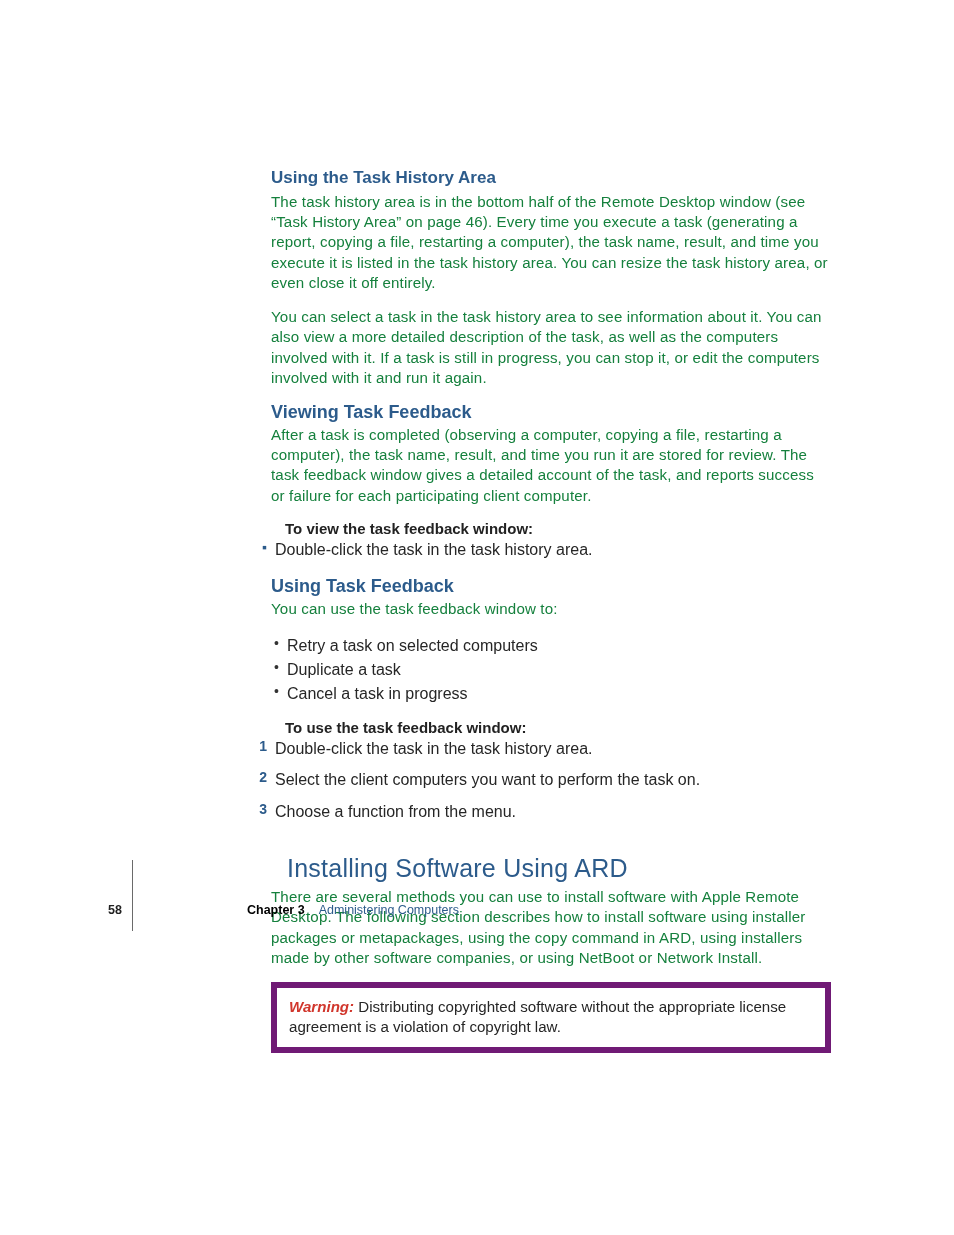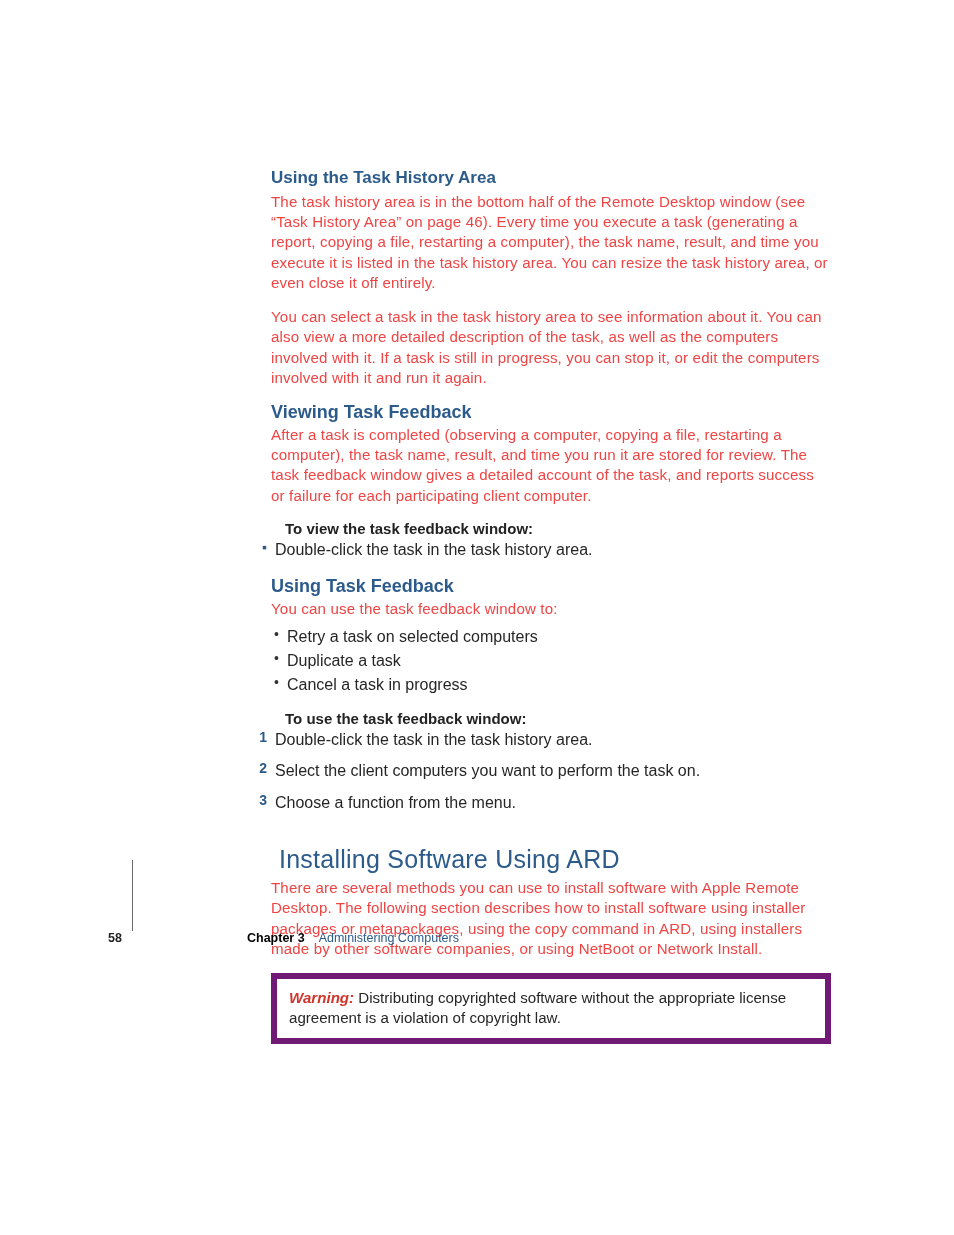--- a/index.html
+++ b/index.html
@@ -1,32 +1,32 @@
 <!DOCTYPE html>
 <html><head>
 <meta charset="utf-8">
 <style>
 body{margin:0;background:#fff;font-family:"Myriad Pro","Segoe UI","Lucida Grande",Arial,sans-serif;color:#262626;-webkit-font-smoothing:antialiased}
 .page{width:954px;height:1091px;position:relative;margin:0 auto}
 .content{position:absolute;left:271px;top:168px;width:560px}
 .h-blue{color:#2c5b8b;font-weight:600;font-size:17px;margin:0 0 4px}
 .sub-blue{color:#2c5b8b;font-weight:700;font-size:18px;margin:0 0 2px}
-.body{font-size:15.1px;line-height:1.34;letter-spacing:.01em;margin:0 0 14px;color:#ef4444}
+.body{font-size:15.1px;line-height:1.34;letter-spacing:.01em;margin:0 0 14px;color:#15803d}
 .step-head{font-weight:700;font-size:15px;margin:0 14px 2px;color:#222}
 .row{display:flex;align-items:flex-start;margin-bottom:3px}
 .marker{width:24px;flex:none;text-align:right;margin-left:-28px;padding-right:8px;font-size:14px}
 .marker.sq{color:#2c5b8b}
 .marker.num{color:#2c5b8b;font-weight:700}
 .marker.dot{color:#333}
 .row .txt{font-size:16px;line-height:1.34}
 .ol-block .row{margin-bottom:10px}
-.h1-light{color:#2c5b8b;font-weight:400;font-size:25px;margin:32px 8px 4px;letter-spacing:.01em}
+.h1-light{color:#2c5b8b;font-weight:400;font-size:25px;margin:32px 16px 4px;letter-spacing:.01em}
 .warn{border:6px solid #701a75;padding:9px 12px 10px;font-size:15.1px;line-height:1.34;margin-top:12px}
 .warn .lead{color:#d1362c;font-weight:700;font-style:italic}
-.footer{position:absolute;left:108px;bottom:146px;display:flex;align-items:flex-end;font-size:12.5px}
+.footer{position:absolute;left:108px;bottom:146px;display:flex;align-items:center;font-size:12.5px}
 .pnum{font-weight:700;color:#222;width:24px}
 .vbar{width:1px;height:71px;background:#6a6a6a;margin:0 8px 0 0;align-self:flex-start;position:relative;top:-14px}
 .spacer{width:106px}
 .chap{font-weight:700;color:#000000}
 .chtitle{color:#2c5b8b;margin-left:14px}
 </style>
 </head>
 <body>
 
 <div class="page">
@@ -39,21 +39,21 @@
     <h3 class="sub-blue">Viewing Task Feedback</h3>
     <p class="body">After a task is completed (observing a computer, copying a file, restarting a computer), the task name, result, and time you run it are stored for review. The task feedback window gives a detailed account of the task, and reports success or failure for each participating client computer.</p>
 
     <p class="step-head">To view the task feedback window:</p>
     <div class="row" style="margin-bottom:16px">
       <span class="marker sq">▪</span>
       <span class="txt">Double-click the task in the task history area.</span>
     </div>
 
     <h3 class="sub-blue">Using Task Feedback</h3>
-    <p class="body" style="margin-bottom:6px">You can use the task feedback window to:</p>
+    <p class="body" style="margin-bottom:15px">You can use the task feedback window to:</p>
     <div style="margin-left:12px;margin-bottom:14px">
       <div class="row">
           <span class="marker dot">•</span>
           <span class="txt">Retry a task on selected computers</span>
         </div>
       <div class="row">
           <span class="marker dot">•</span>
           <span class="txt">Duplicate a task</span>
         </div>
       <div class="row">

